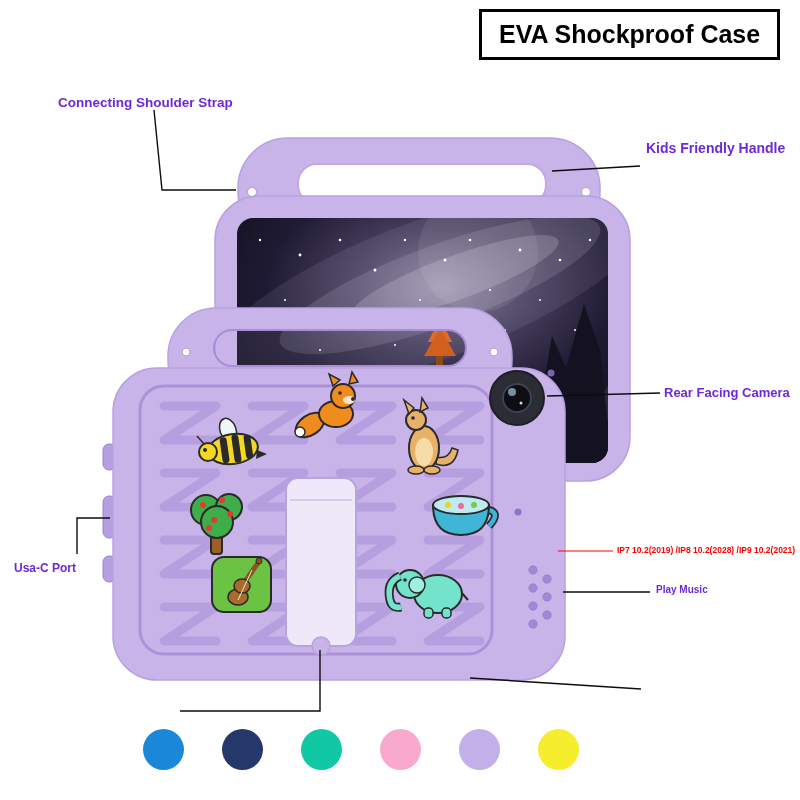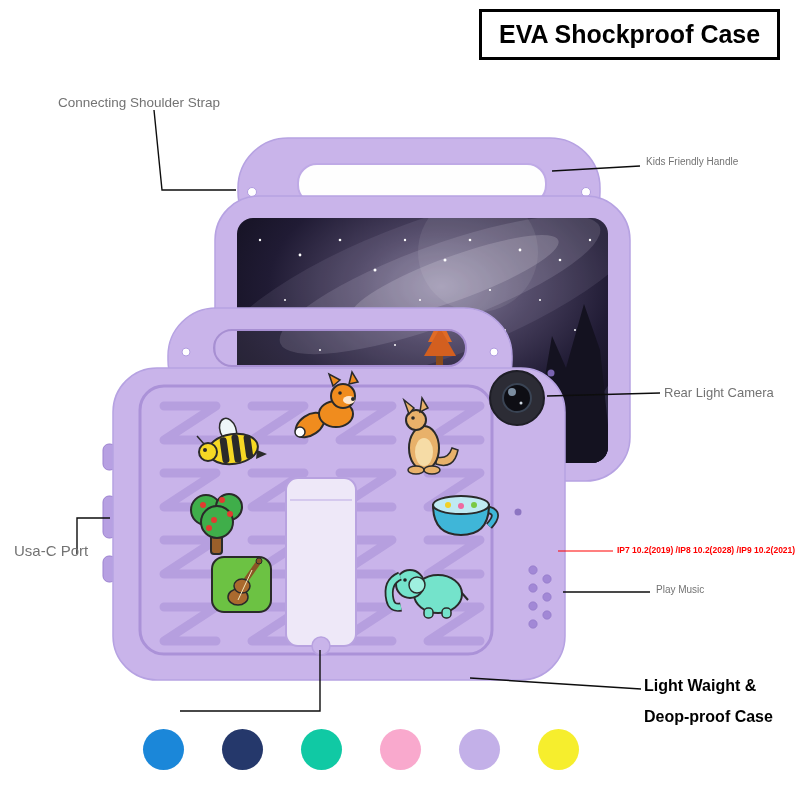--- a/index.html
+++ b/index.html
@@ -1,19 +1,19 @@
 <!DOCTYPE html>
 <html style="--case-color: #c9b4ea;"><head>
 <meta charset="utf-8">
 <style>
   html,body{margin:0;padding:0;background:#fff;}
   .canvas{position:relative;width:800px;height:800px;background:#fff;overflow:hidden;
           font-family:"Liberation Sans",sans-serif;}
   svg.art{position:absolute;left:0;top:0;}
-  .lbl{position:absolute;font-weight:normal;color:#737373;white-space:nowrap;}
+  .lbl{position:absolute;font-weight:bold;color:#6d28d9;white-space:nowrap;}
   .title-box{position:absolute;left:479px;top:9px;border:3px solid #000;background:#fff;
              padding:8px 17px;font-size:25px;font-weight:bold;color:#000;white-space:nowrap;}
   .compat{position:absolute;left:617px;top:545px;font-size:8.5px;font-weight:bold;
           color:#f00;white-space:nowrap;}
   .lw-block{position:absolute;left:644px;top:670px;font-size:16px;font-weight:bold;line-height:31px;}
   .swatches{position:absolute;left:143px;top:729px;display:flex;gap:38px;}
   .swatch{width:41px;height:41px;border-radius:50%;}
 </style>
 </head>
 <body>
@@ -232,34 +232,30 @@
       <line x1="650" y1="592" x2="563" y2="592"></line>
       <line x1="641" y1="689" x2="470" y2="678"></line>
       <polyline points="180,711 320,711 320,650"></polyline>
     </g>
   </svg>
 
   <div class="title-box">EVA Shockproof Case</div>
 
   <div class="lbl" style="left:58px;top:95px;font-size:13.5px;">Connecting Shoulder Strap</div>
 
-  <div class="lbl" style="left:646px;top:156px;font-size:10px;">Kids Friendly Handle</div>
-
-  <div class="lbl" style="left:664px;top:385px;font-size:13px;">Rear Light Camera</div>
-
-  <div class="lbl" style="left:14px;top:542px;font-size:15px;">Usa-C Port</div>
+  <div class="lbl" style="left:646px;top:140px;font-size:14px;">Kids Friendly Handle</div>
+
+  <div class="lbl" style="left:664px;top:385px;font-size:13px;">Rear Facing Camera</div>
+
+  <div class="lbl" style="left:14px;top:561px;font-size:12px;">Usa-C Port</div>
 
   <div class="compat">IP7 10.2(2019) /IP8 10.2(2028) /IP9 10.2(2021)</div>
 
   <div class="lbl" style="left:656px;top:584px;font-size:10px;">Play Music</div>
 
-  <div class="lw-block">
-    <div>Light Waight &amp;</div>
-    <div>Deop-proof Case</div>
-  </div>
 
 
   <div class="swatches">
       <div class="swatch" style="background: rgb(27, 135, 217);"></div>
       <div class="swatch" style="background: rgb(37, 56, 107);"></div>
       <div class="swatch" style="background: rgb(16, 201, 164);"></div>
       <div class="swatch" style="background: rgb(249, 169, 205);"></div>
       <div class="swatch" style="background: rgb(195, 176, 232);"></div>
       <div class="swatch" style="background: rgb(246, 238, 45);"></div>
     </div>

